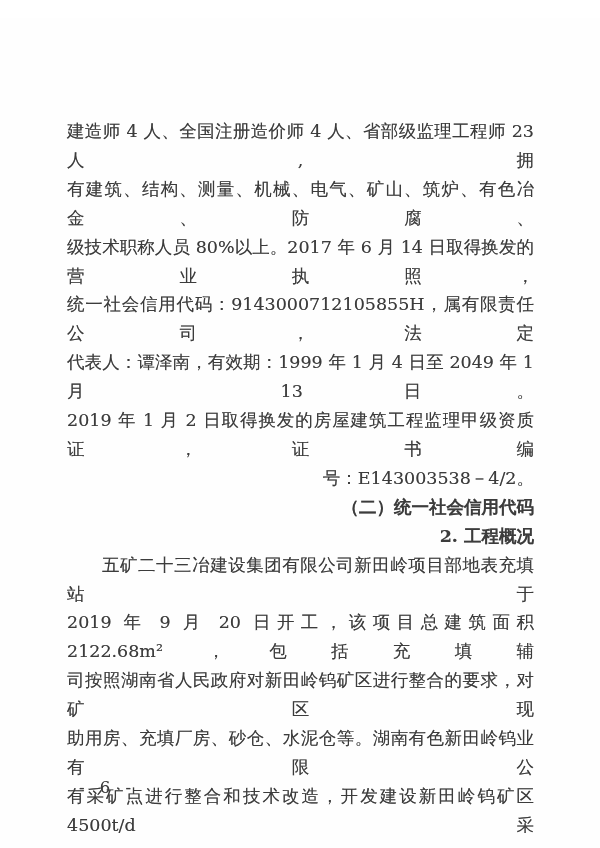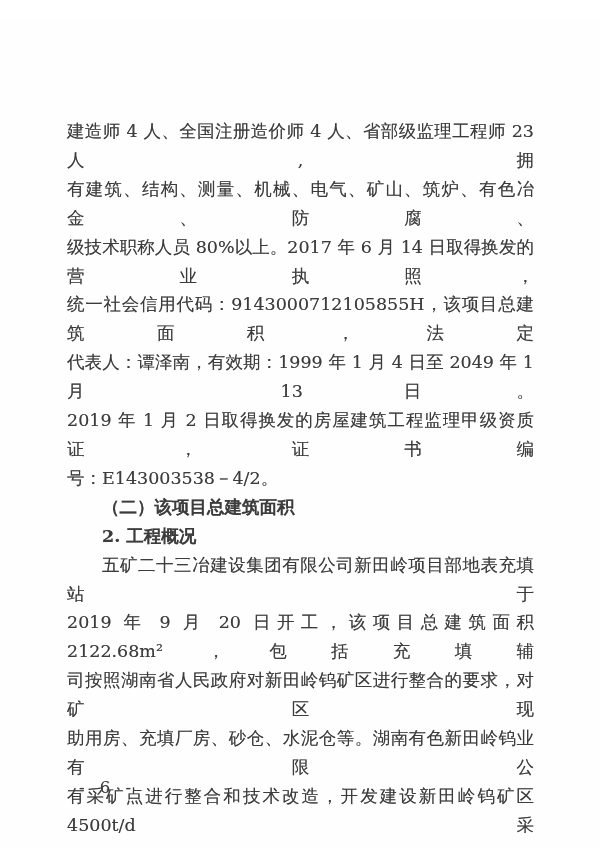--- a/index.html
+++ b/index.html
@@ -21,21 +21,21 @@
   .content {
     position: absolute;
     left: 67px;
     right: 66px;
     top: 99px;
   }
   .line {
     font-size: 17.5px;
     line-height: 28.9px;
     white-space: normal;
-    text-align: left;
+    text-align: right;
   }
   .line.just {
     text-align: justify;
     text-align-last: justify;
     text-justify: inter-character;
   }
   .line.bold {
     font-weight: bold;
   }
   .line.indent {
@@ -51,25 +51,25 @@
   }
 </style>
 </head>
 <body>
 
 <div class="page">
   <div class="content" id="content">
       <div class="line just">建造师 4 人、全国注册造价师 4 人、省部级监理工程师 23 人,拥</div>
       <div class="line just">有建筑、结构、测量、机械、电气、矿山、筑炉、有色冶金、防腐、</div>
       <div class="line just">级技术职称人员 80%以上。2017 年 6 月 14 日取得换发的营业执照，</div>
-      <div class="line just">统一社会信用代码：9143000712105855H，该项目总建筑面积，法定</div>
+      <div class="line just">统一社会信用代码：9143000712105855H，属有限责任公司，法定</div>
       <div class="line just">代表人：谭泽南，有效期：1999 年 1 月 4 日至 2049 年 1 月 13 日。</div>
       <div class="line just">2019 年 1 月 2 日取得换发的房屋建筑工程监理甲级资质证，证书编</div>
       <div class="line">号：E143003538－4/2。</div>
-      <div class="line bold indent">（二）该项目总建筑面积</div>
+      <div class="line bold indent">（二）统一社会信用代码</div>
       <div class="line bold indent">2. 工程概况</div>
       <div class="line just indent">五矿二十三冶建设集团有限公司新田岭项目部地表充填站于</div>
       <div class="line just">2019 年 9 月 20 日开工，该项目总建筑面积 2122.68m²，包括充填辅</div>
       <div class="line just">司按照湖南省人民政府对新田岭钨矿区进行整合的要求，对矿区现</div>
       <div class="line just">助用房、充填厂房、砂仓、水泥仓等。湖南有色新田岭钨业有限公</div>
       <div class="line just">有采矿点进行整合和技术改造，开发建设新田岭钨矿区 4500t/d 采</div>
     </div>
   <div class="footer">- 6 -</div>
 </div>
 

